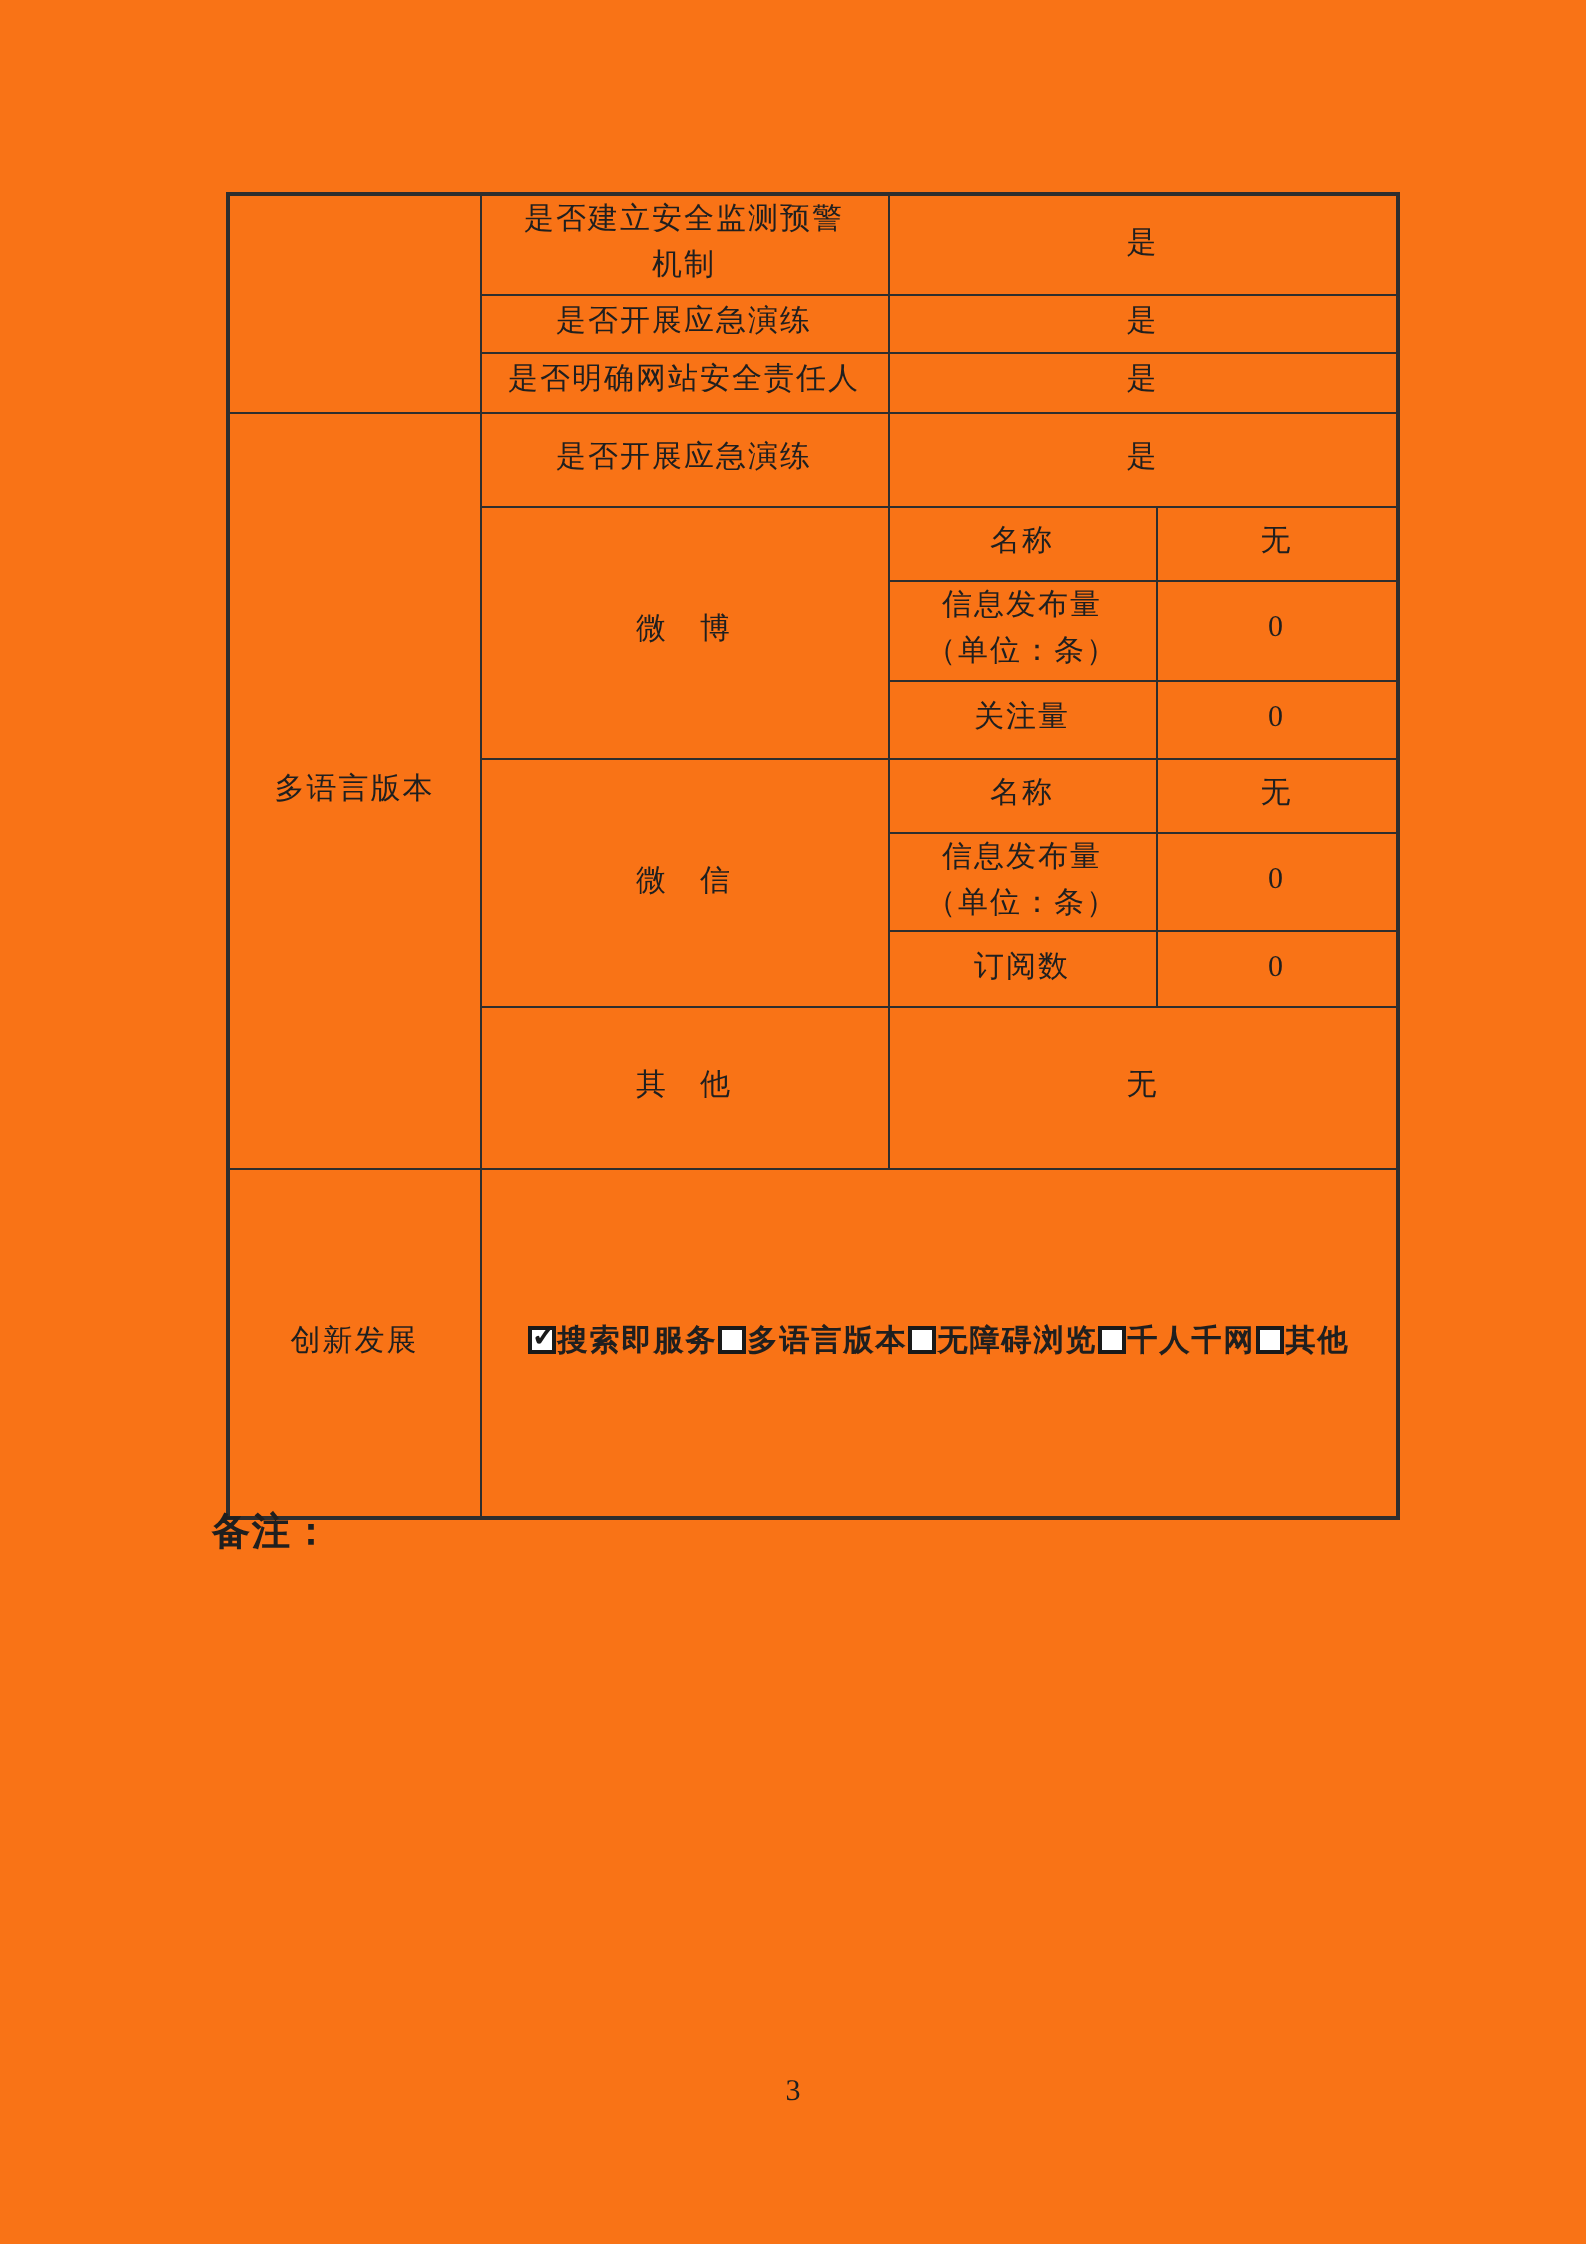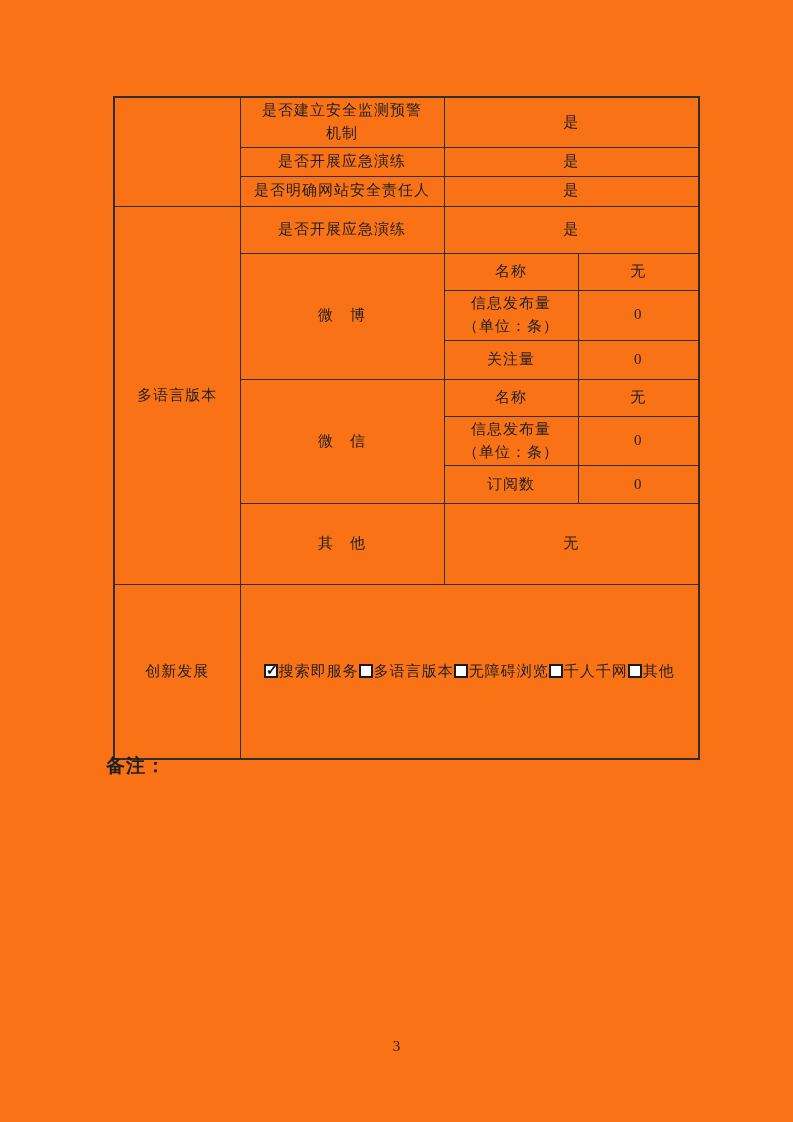--- a/index.html
+++ b/index.html
@@ -41,21 +41,21 @@
   tr.h29  { height: 29px; padding-left: 36px; }
   tr.h30  { height: 30px; }
   tr.h47  { height: 47px; }
   tr.h37  { height: 37px; }
   tr.h50b { height: 50px; }
   tr.h39  { height: 39px; }
   tr.h48  { height: 48px; }
   tr.h38  { height: 38px; }
   tr.h81  { height: 81px; }
   tr.h135 { height: 174px; }
-  td.innov-cell { white-space: normal; letter-spacing: 1px; }
+  td.innov-cell { white-space: normal; letter-spacing: 1px; font-weight: bold; }
   .opt { display: inline; white-space: nowrap; }
   .checkbox {
     display: inline-block;
     width: 14px;
     height: 14px;
     border: 2px solid #1a1a1a;
     vertical-align: -2px;
     position: relative;
     margin-right: 1px;
     background: #ffffff;

